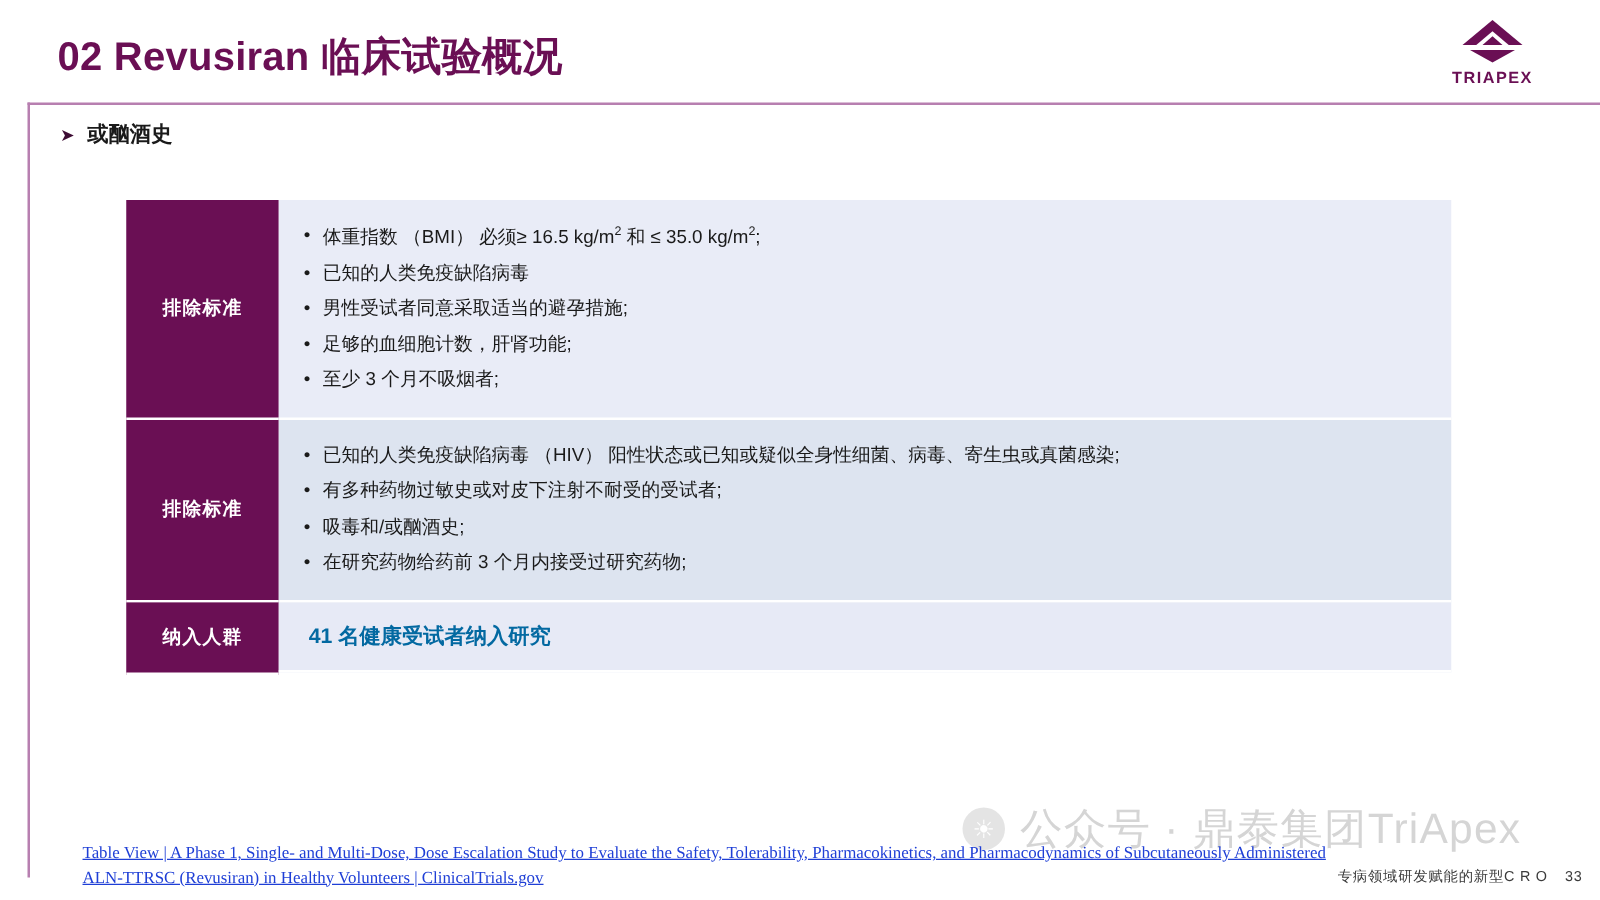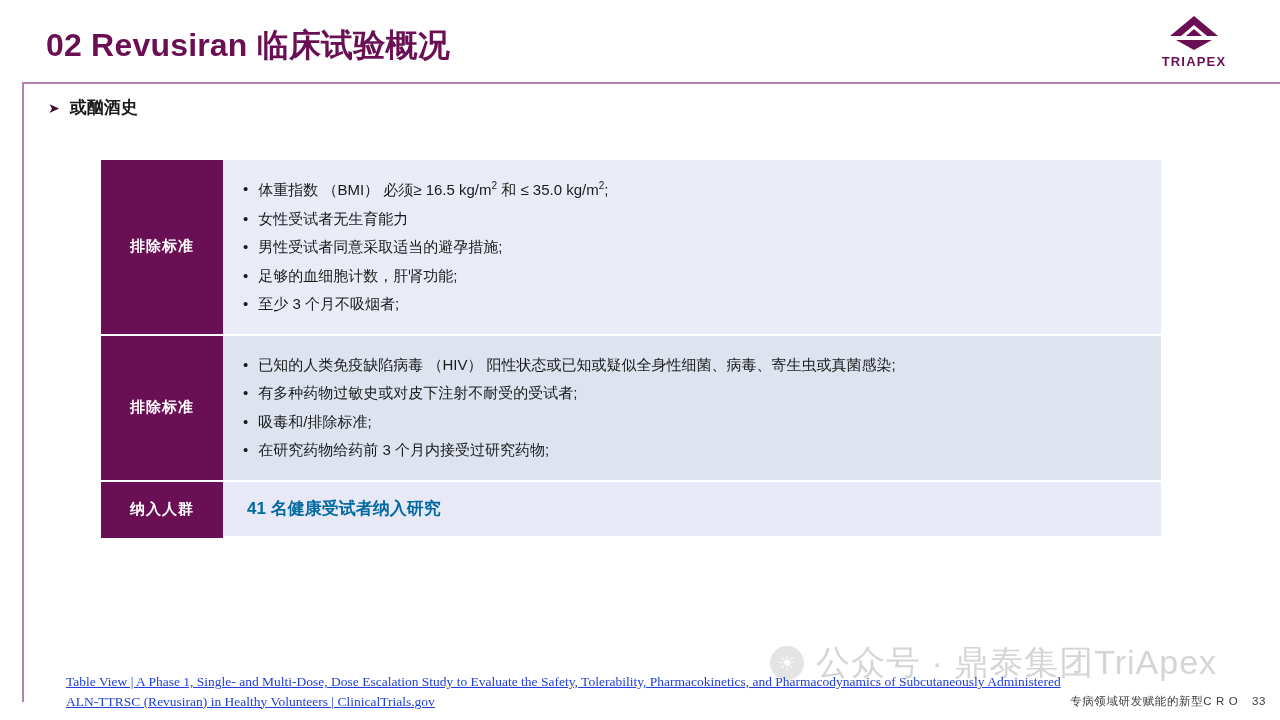--- a/index.html
+++ b/index.html
@@ -240,21 +240,21 @@
 
     <div class="trow">
       <div class="tlabel">排除标准</div>
       <div class="tcell cell-shade-1">
         <div class="bullet-line">
           <span class="bullet-dot">•</span>
           <span>体重指数 （BMI） 必须≥ 16.5 kg/m<sup>2</sup> 和 ≤ 35.0 kg/m<sup>2</sup>;</span>
         </div>
         <div class="bullet-line">
           <span class="bullet-dot">•</span>
-          <span>女性受试者无生育能力</span>
+          <span>已知的人类免疫缺陷病毒</span>
         </div>
         <div class="bullet-line">
           <span class="bullet-dot">•</span>
           <span>男性受试者同意采取适当的避孕措施;</span>
         </div>
         <div class="bullet-line">
           <span class="bullet-dot">•</span>
           <span>足够的血细胞计数，肝肾功能;</span>
         </div>
         <div class="bullet-line">
@@ -270,21 +270,21 @@
         <div class="bullet-line">
           <span class="bullet-dot">•</span>
           <span>已知的人类免疫缺陷病毒 （HIV） 阳性状态或已知或疑似全身性细菌、病毒、寄生虫或真菌感染;</span>
         </div>
         <div class="bullet-line">
           <span class="bullet-dot">•</span>
           <span>有多种药物过敏史或对皮下注射不耐受的受试者;</span>
         </div>
         <div class="bullet-line">
           <span class="bullet-dot">•</span>
-          <span>吸毒和/排除标准;</span>
+          <span>吸毒和/或酗酒史;</span>
         </div>
         <div class="bullet-line">
           <span class="bullet-dot">•</span>
           <span>在研究药物给药前 3 个月内接受过研究药物;</span>
         </div>
       </div>
     </div>
 
     <div class="trow">
       <div class="tlabel" style="height:56px;">纳入人群</div>

